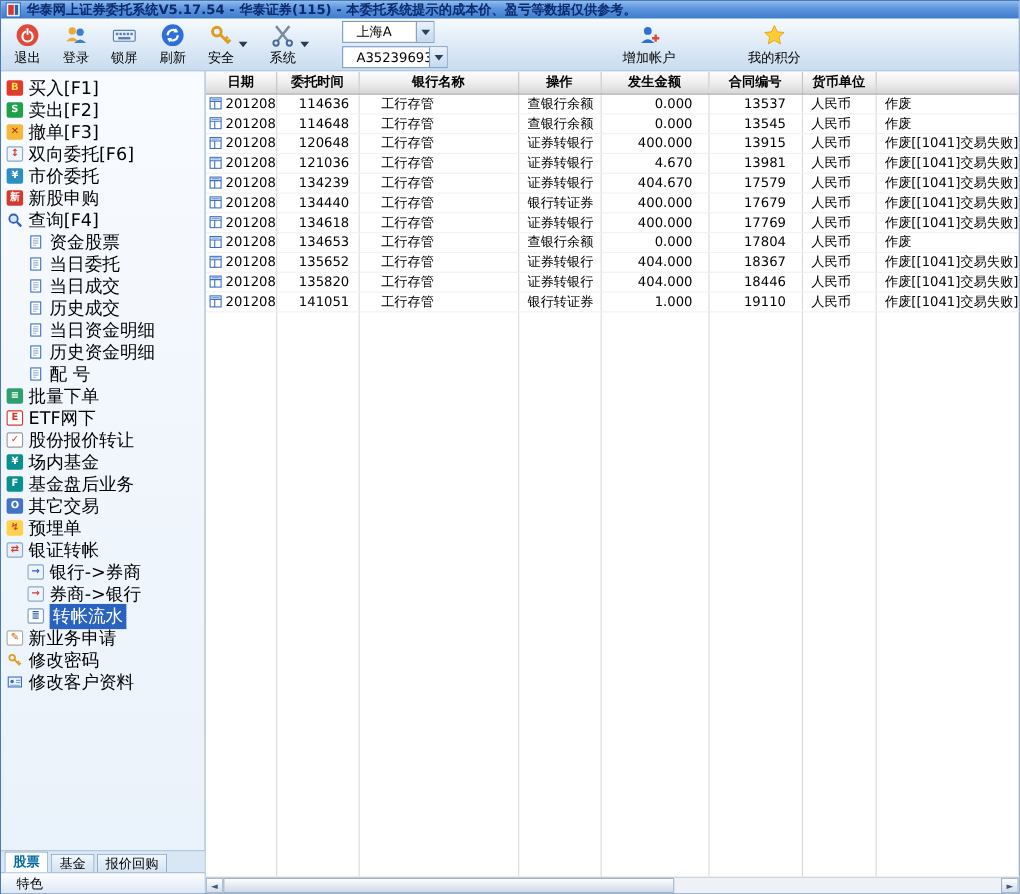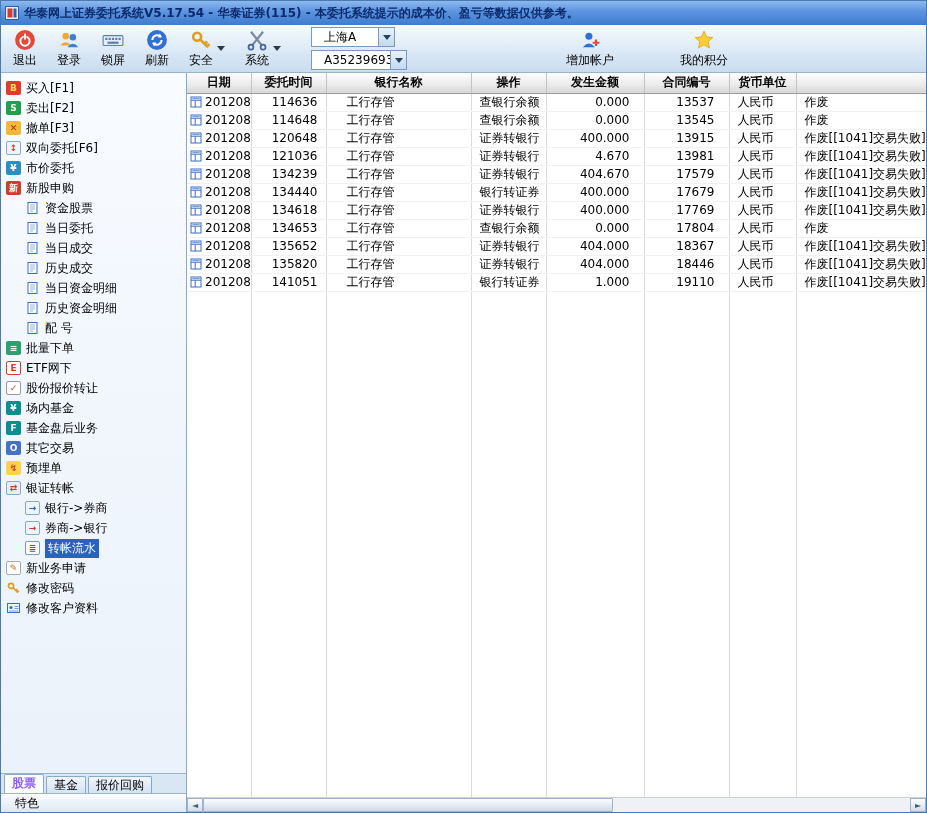--- a/index.html
+++ b/index.html
@@ -2,21 +2,21 @@
 <html><head>
 <meta charset="utf-8">
 <style>
   * { box-sizing: border-box; margin: 0; padding: 0; }
   html,body { width: 927px; height: 813px; overflow: hidden; }
   body { font-family: "DejaVu Sans", "Liberation Sans", sans-serif; font-size: 12px; background: #d4e2f2; }
 
   .window { width: 927px; height: 813px; display: flex; flex-direction: column; border: 1px solid #4a7ab0; background: #eef4fb; }
 
   
-  .titlebar { height: 24px; flex: none; background: linear-gradient(180deg,#8db9ef,#5b93dd 45%,#3f7ccf); display: flex; align-items: center; padding: 0 4px; gap: 5px; }
+  .titlebar { height: 16px; flex: none; background: linear-gradient(180deg,#8db9ef,#5b93dd 45%,#3f7ccf); display: flex; align-items: center; padding: 0 4px; gap: 5px; }
   .app-icon { width: 14px; height: 14px; flex: none; }
   .app-icon svg { width: 100%; height: 100%; display: block; }
   .title-text { color: #0a2a6e; font-weight: bold; font-size: 12px; white-space: nowrap; overflow: hidden; }
 
   
   .toolbar { height: 48px; flex: none; background: linear-gradient(180deg,#f5fafe,#dcE9f6 55%,#c9dcef); border-bottom: 1px solid #9ab4d0; display: flex; align-items: center; padding: 2px 8px; }
   .tb-group { display: flex; align-items: center; gap: 12px; }
   .tb-btn { display: flex; align-items: center; cursor: pointer; border: 1px solid transparent; border-radius: 2px; padding: 1px 3px; }
   .tb-inner { display: flex; flex-direction: column; align-items: center; gap: 1px; }
   .ic { display: inline-flex; align-items: center; justify-content: center; }
@@ -40,27 +40,27 @@
   .main { flex: 1; display: flex; min-height: 0; }
 
   
   .sidebar { width: 186px; flex: none; background: linear-gradient(180deg,#f8fbff,#e9f1fa); border-right: 1px solid #8aa8c8; display: flex; flex-direction: column; min-height: 0; }
   #sidebar-list { flex: 1; padding-top: 5px; overflow: hidden; }
   .side-item { height: 20px; display: flex; align-items: center; gap: 5px; padding-left: 5px; cursor: pointer; white-space: nowrap; color: #000; }
   .side-item.lvl1 { padding-left: 24px; }
   .side-ic { width: 15px; height: 14px; flex: none; }
   .side-ic svg { width: 100%; height: 100%; }
   .ic-box { font-size: 9px; font-weight: bold; border-radius: 2px; line-height: 1; }
-  .side-label { font-size: 12px; }
+  .side-label { font-size: 16px; }
   .side-item.selected .side-label { background: #2a62c0; color: #fff; outline: 1px dotted #f0f0f0; padding: 1px 3px; }
 
   .side-bottom { flex: none; border-top: 1px solid #9ab4d0; }
   .tabstrip { height: 20px; display: flex; align-items: flex-end; background: #d9e6f3; padding-left: 3px; gap: 2px; border-bottom: 1px solid #9ab4d0; }
   .tab { padding: 2px 7px 1px; border: 1px solid #8aa8c8; border-bottom: none; border-radius: 2px 2px 0 0; background: linear-gradient(#f0f6fc,#d5e2f0); font-size: 12px; cursor: pointer; height: 17px; line-height: 13px; }
-  .tab.active { background: #fdfdfd; color: #8b5cf6; font-weight: bold; height: 19px; }
+  .tab.active { background: #fdfdfd; color: #0369a1; font-weight: bold; height: 19px; }
   .side-footer { height: 18px; background: linear-gradient(#fafcff,#dde8f4); display: flex; align-items: center; padding-left: 14px; font-size: 12px; cursor: pointer; border-top: 1px solid #fff; }
 
   
   .content { flex: 1; min-width: 0; display: flex; flex-direction: column; background: #fff; position: relative; }
   .table-wrap { flex: 1; min-height: 0; overflow: hidden; }
   table { border-collapse: collapse; table-layout: fixed; width: 741px; height: 100%; }
   th { height: 20px; background: linear-gradient(180deg,#fdfdfd,#ececec 55%,#d7d7d7); border-right: 1px solid #c2c2c2; border-bottom: 1px solid #9a9a9a; font-weight: bold; font-size: 12px; text-align: center; color: #000; white-space: nowrap; overflow: hidden; }
   td { border-right: 1px solid #dadada; font-size: 12px; color: #000; white-space: nowrap; overflow: hidden; }
   td:last-child, th:last-child { border-right: none; }
   tr.data-row { height: 17px; }
@@ -248,20 +248,29 @@
             <span class="ic side-ic ic-box" style="background: rgb(238, 244, 252); color: rgb(210, 59, 46); border: 1px solid rgb(138, 168, 200);">↕</span>
             <span class="side-label">双向委托[F6]</span>
           </div>
           <div class="side-item lvl0">
             <span class="ic side-ic ic-box" style="background: rgb(43, 143, 191); color: rgb(255, 255, 255);">¥</span>
             <span class="side-label">市价委托</span>
           </div>
           <div class="side-item lvl0">
             <span class="ic side-ic ic-box" style="background: rgb(210, 59, 46); color: rgb(255, 255, 255);">新</span>
             <span class="side-label">新股申购</span>
+          </div>
+          <div class="side-item lvl0">
+            <span class="ic side-ic">
+              <svg viewBox="0 0 14 14">
+                <circle cx="5.8" cy="5.8" r="3.8" fill="#d6e4f6" stroke="#2f5fae" stroke-width="1.6"></circle>
+                <path d="M8.8 8.8l4 4" stroke="#2f5fae" stroke-width="2"></path>
+              </svg>
+            </span>
+            <span class="side-label">查询[F4]</span>
           </div>
           <div class="side-item lvl1">
             <span class="ic side-ic">
               <svg viewBox="0 0 14 14">
                 <rect x="2.5" y="1.5" width="9" height="11" fill="#fff" stroke="#3a6fc0"></rect>
                 <path d="M4.5 4h5M4.5 6h5M4.5 8h5M4.5 10h3" stroke="#9ab4d8" stroke-width="1"></path>
               </svg>
             </span>
             <span class="side-label">资金股票</span>
           </div>

